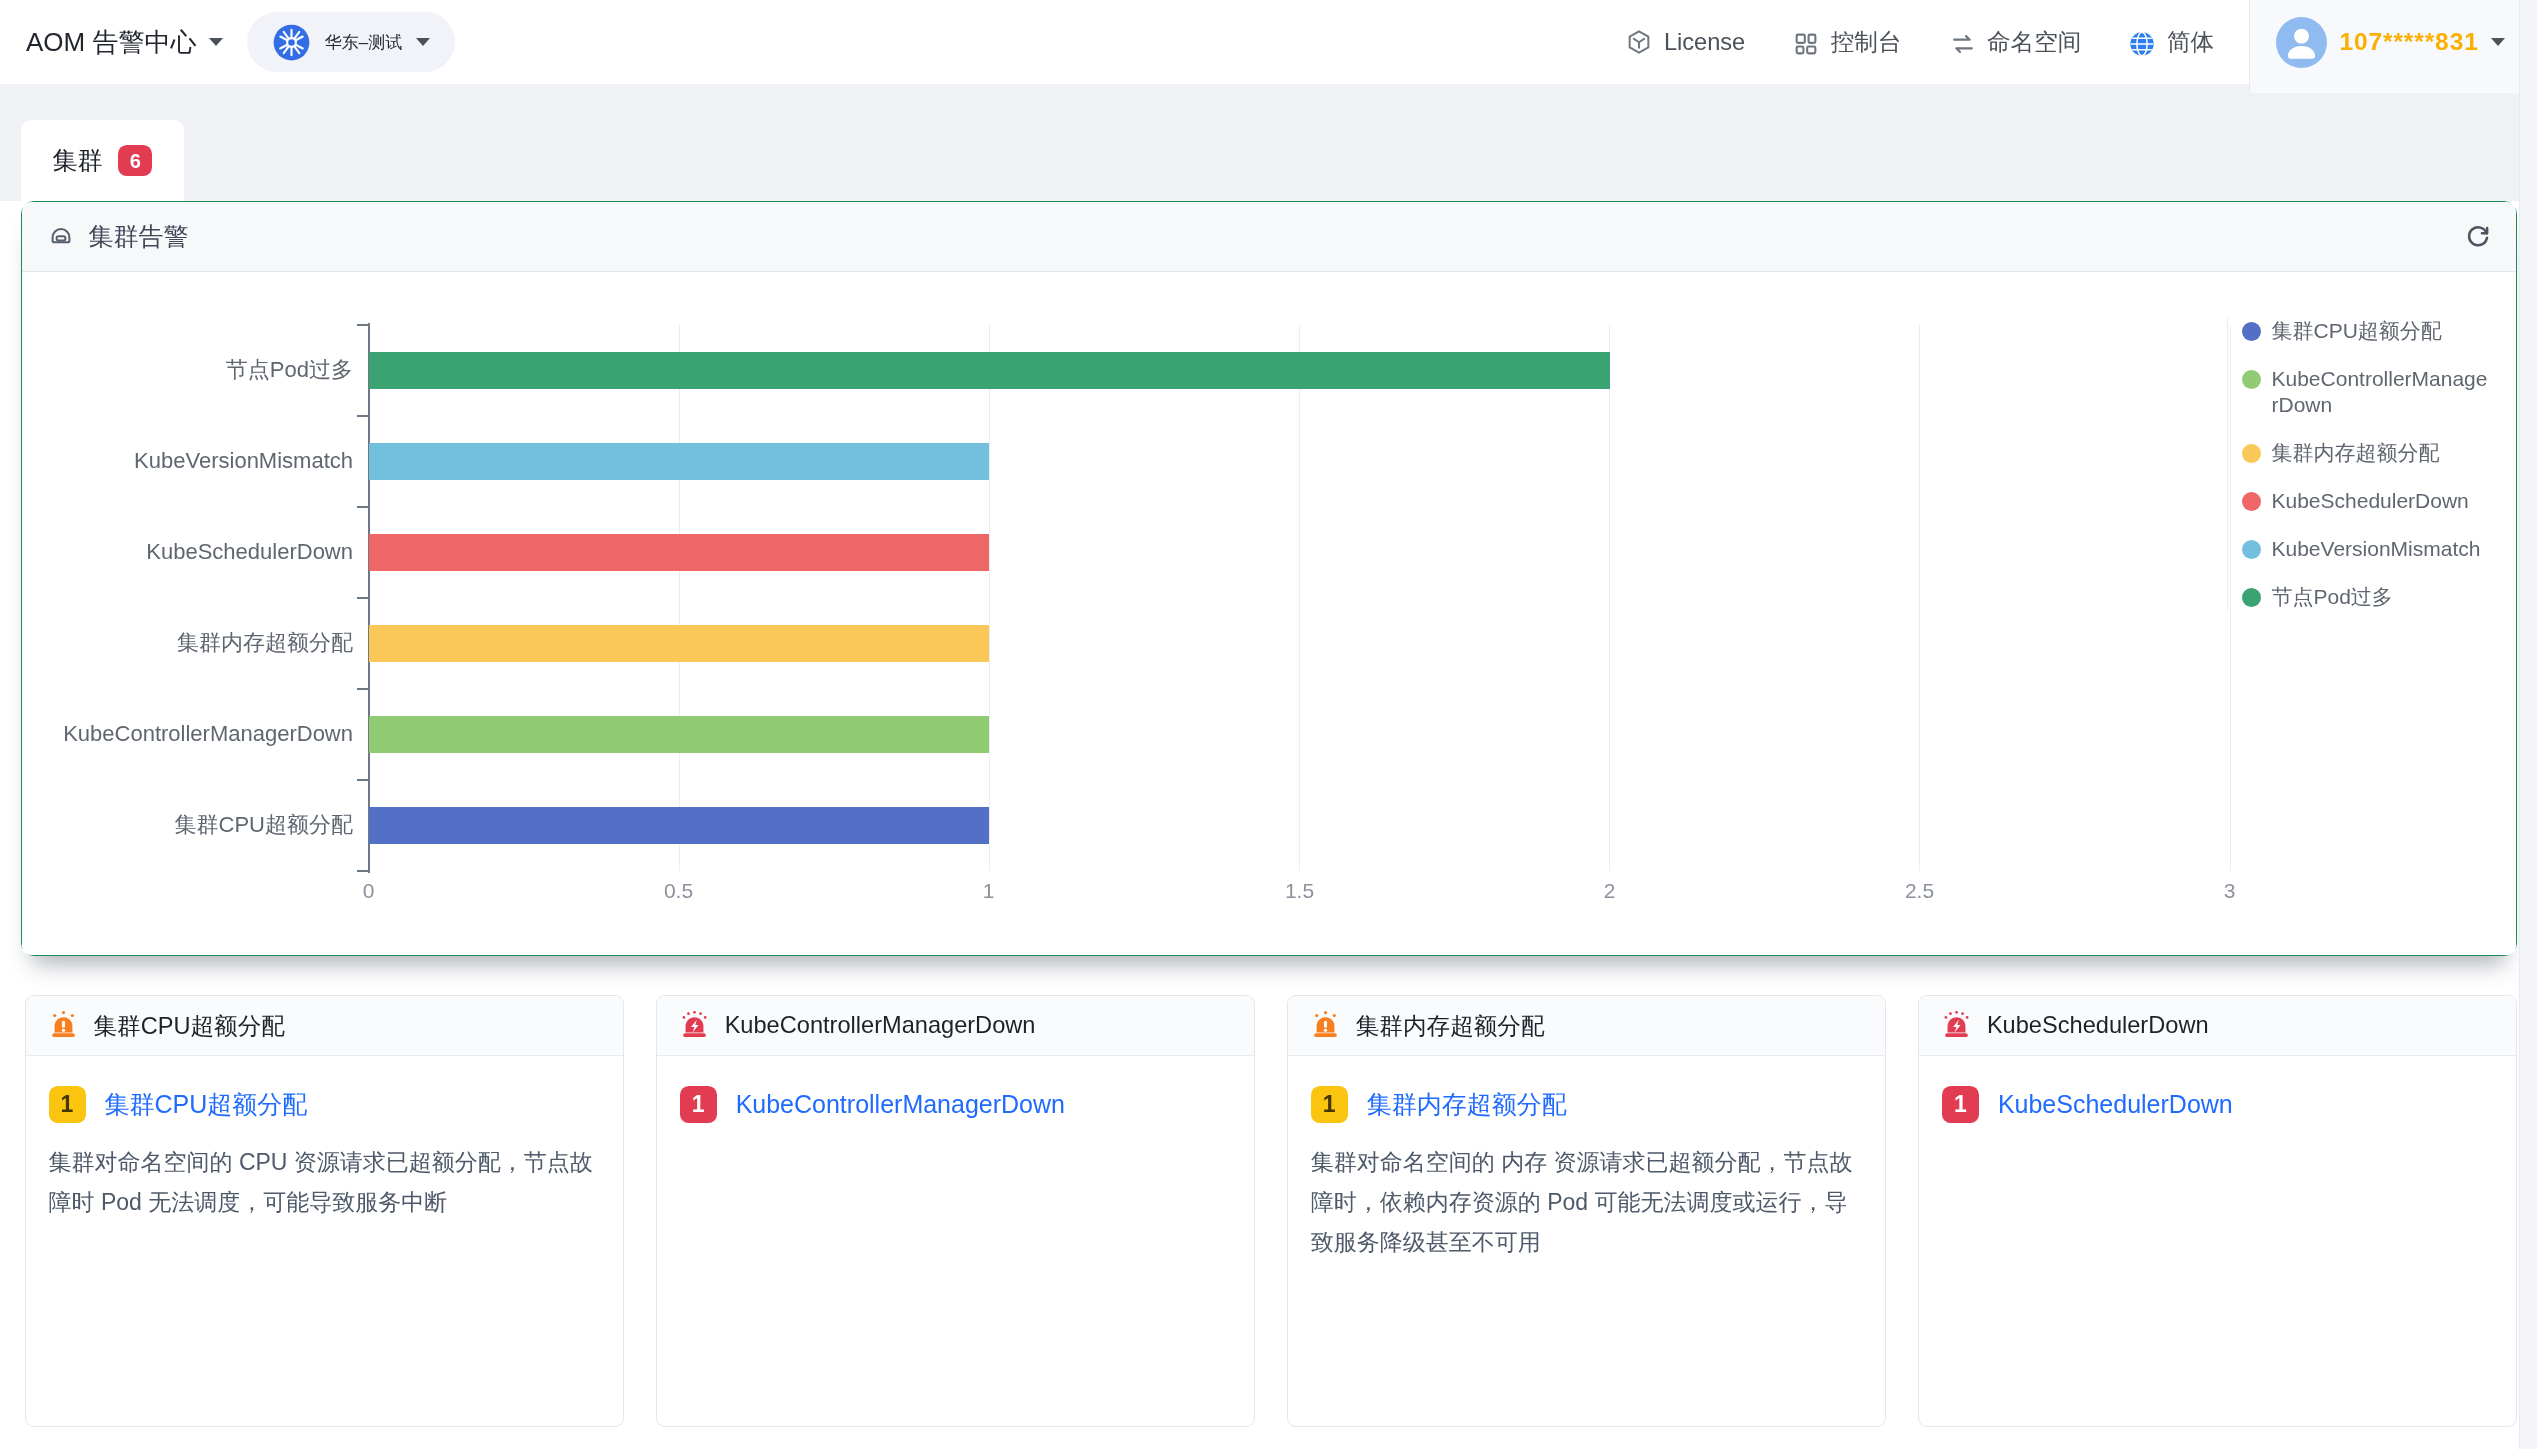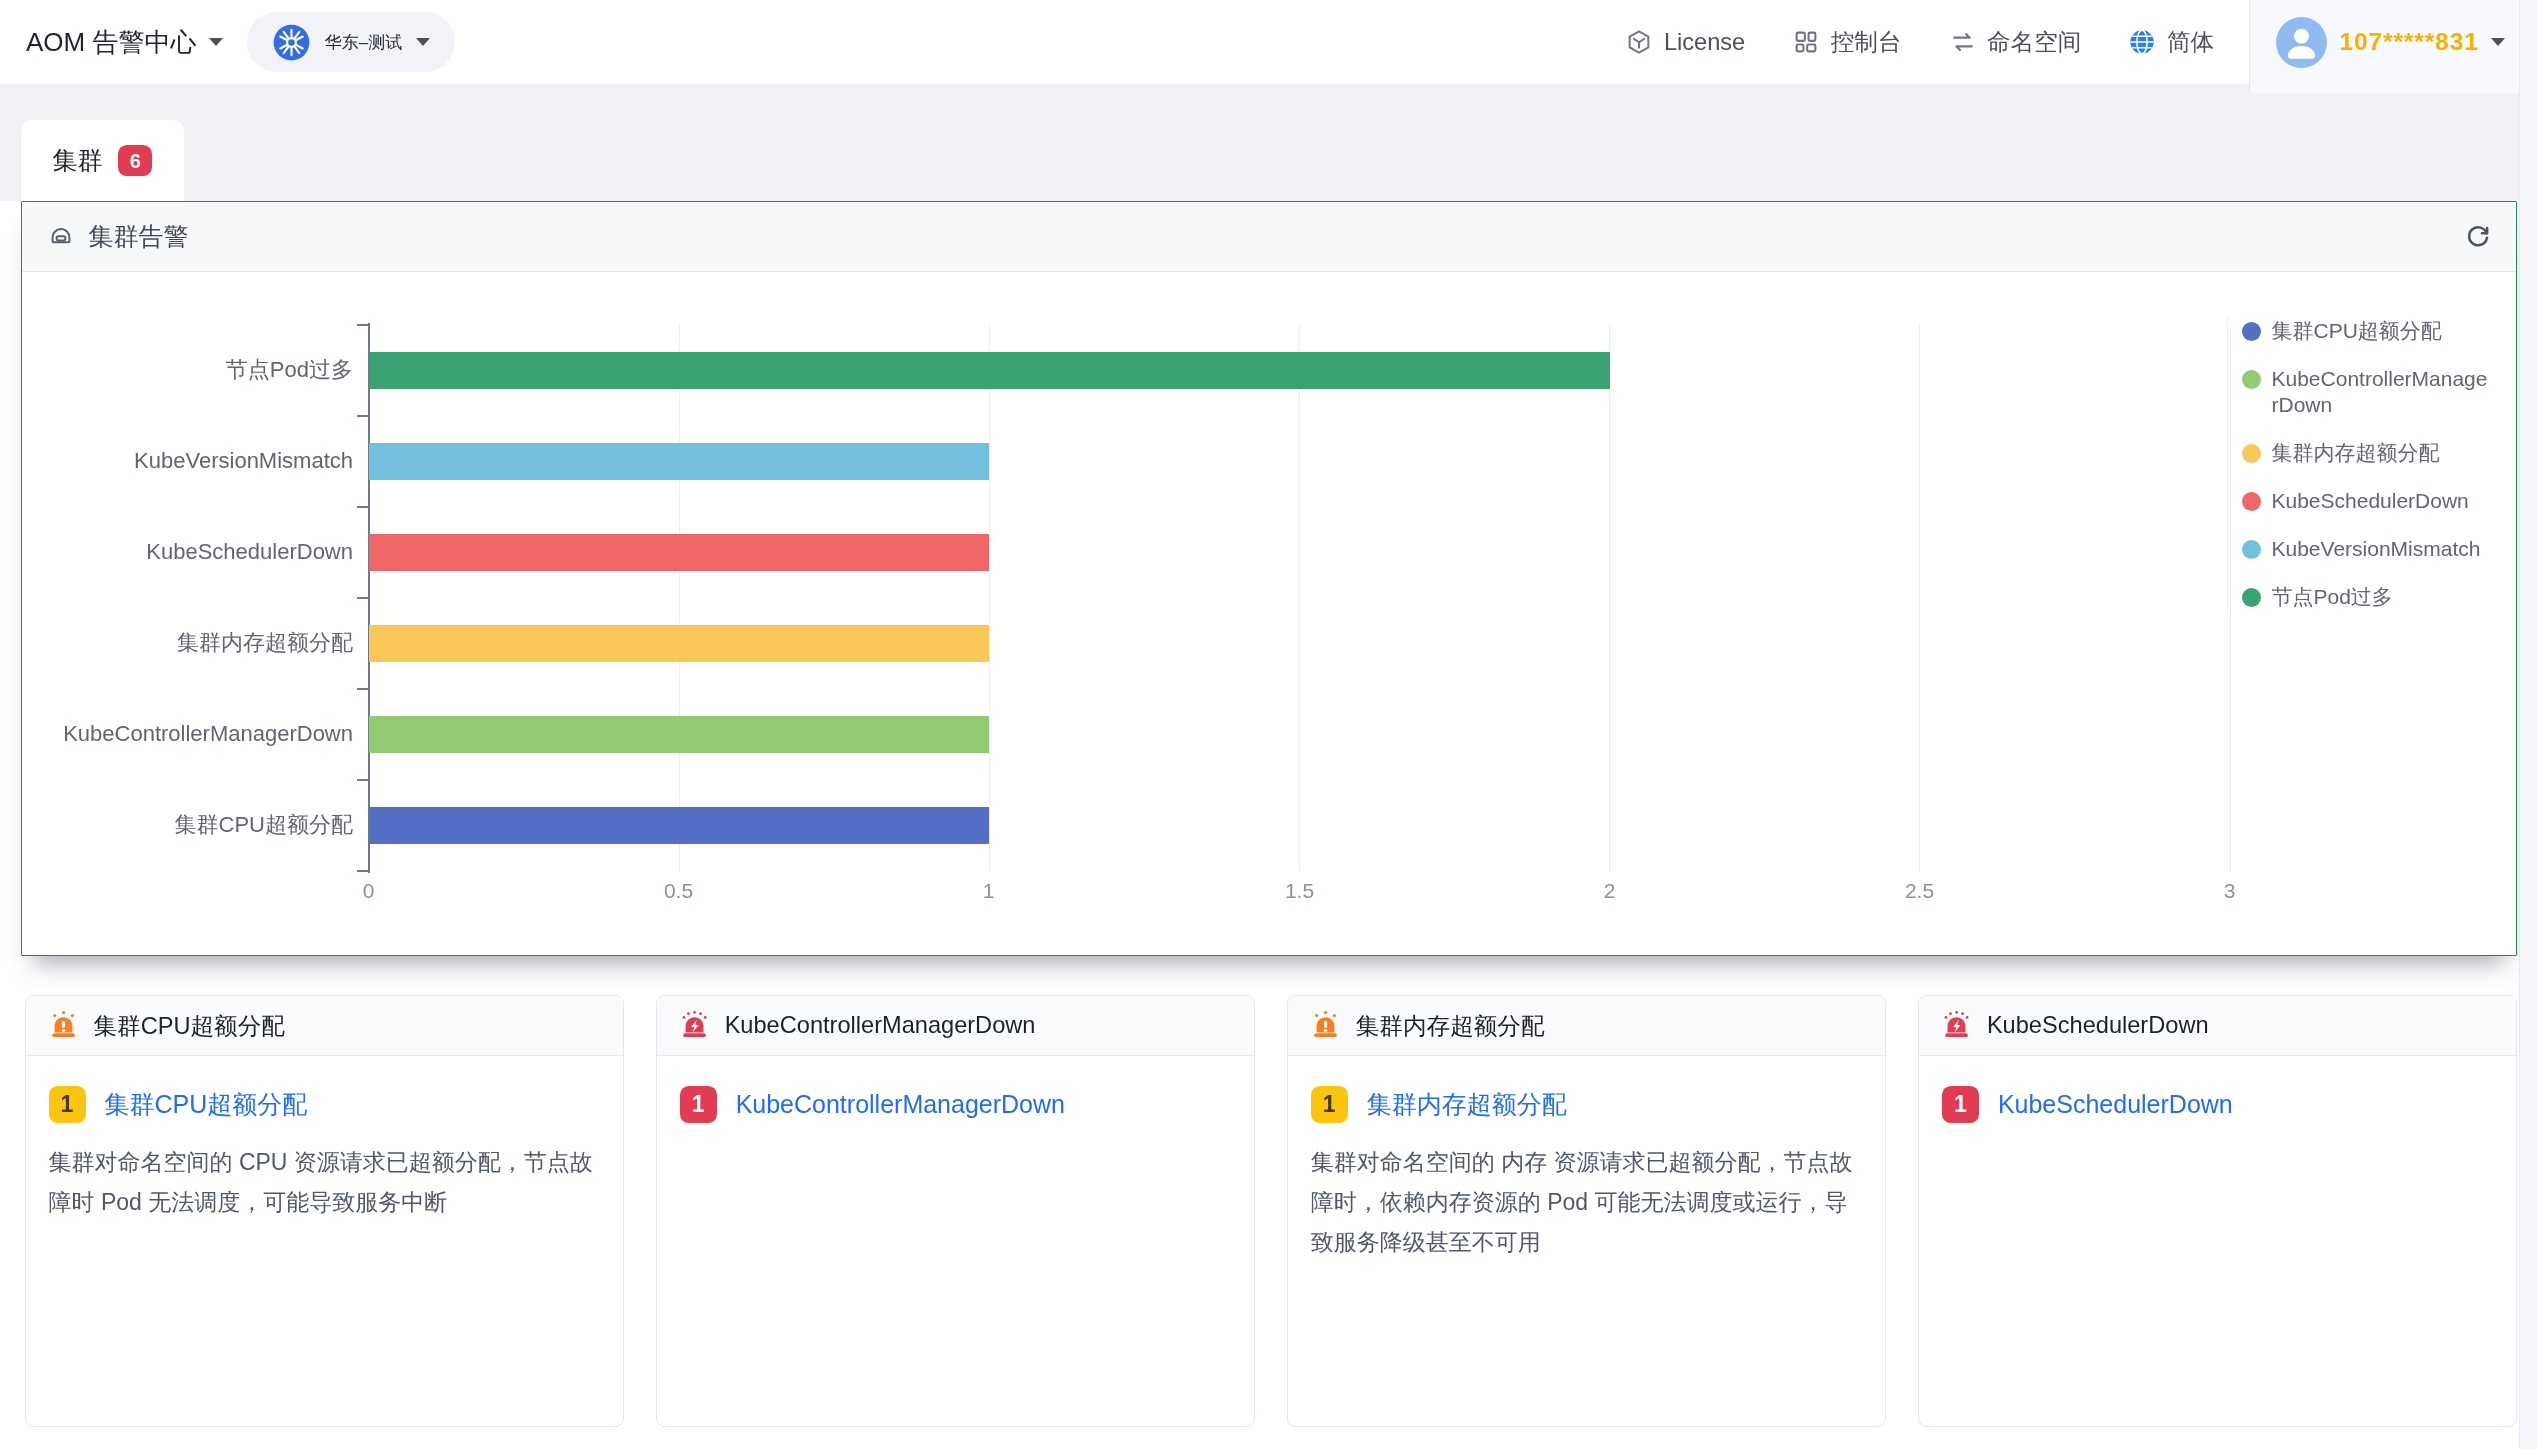--- a/index.html
+++ b/index.html
@@ -20,37 +20,37 @@
     padding-left:26px; position:relative; z-index:2; }
   .brand { display:flex; align-items:center; gap:12.3px; font-size:26px; color:#21262e; cursor:pointer; }
   .caret { width:0; height:0; border-left:7px solid transparent; border-right:7px solid transparent;
     border-top:8.8px solid #4b5158; display:inline-block; }
   .cluster-pill { margin-left:24.5px; display:flex; align-items:center; gap:14px;
     background:#f1f3f8; border-radius:31.5px; height:60px; padding:0 24.5px; cursor:pointer; }
   .cluster-pill .icn svg { width:39px; height:39px; }
   .cluster-label { font-size:17px; color:#21262e; }
   .topnav { margin-left:auto; display:flex; align-items:center; gap:47px;
     font-size:23.6px; color:#4b5158; padding-right:35px; }
-  .nav-item { display:flex; align-items:center; gap:10.5px; cursor:pointer; white-space:nowrap; }
+  .nav-item { display:flex; align-items:flex-end; gap:10.5px; cursor:pointer; white-space:nowrap; }
   .nav-item .icn svg { width:28px; height:28px; }
   .user-area { display:flex; align-items:center; gap:12.3px; background:#f7f9fc;
     height:102px; padding:0 33px 0 26px; border-left:0.9px solid #e8eaee; cursor:pointer; }
   .user-area .icn svg { width:51px; height:51px; }
   .user-name { font-size:24.5px; font-weight:bold; color:#fbb000; letter-spacing:0.9px; }
 
   
   .tabstrip { height:117px; background:#eff1f4; display:flex; align-items:flex-end; padding-left:21px; }
   .tab { display:flex; align-items:center; gap:15.8px; height:81px; padding:0 31.5px;
     font-size:25px; color:#4b5158; border-radius:10.5px 10.5px 0 0; cursor:pointer; }
   .tab.active { background:#fff; color:#1d2129; }
   .tab-badge { background:#e23c52; color:#fff; font-size:20px; font-weight:bold;
     padding:5.3px 11.4px; border-radius:8.8px; line-height:1; }
 
   
-  .panel { margin:0 21px; background:#fff; border:1.8px solid #1c8a56; border-radius:1px;
+  .panel { margin:0 21px; background:#fff; border:1.8px solid #1c8a56; border-radius:13px;
     box-shadow:0 19px 23px -12.3px rgba(62,72,88,.45); position:relative; z-index:1; }
   .panel-head { height:70px; display:flex; align-items:center; gap:14px; padding:0 24.5px;
     background:#f7f8f9; border-bottom:0.9px solid #e3e5e9; border-radius:8.8px 8.8px 0 0;
     color:#40485a; font-size:25px; }
   .panel-head .icn svg { width:28px; height:28px; }
   .panel-refresh { margin-left:auto; cursor:pointer; }
   .panel-refresh svg { width:33px; height:33px; }
   .panel-body { position:relative; height:683px; background:#fff; border-radius:0 0 8.8px 8.8px; }
 
   

